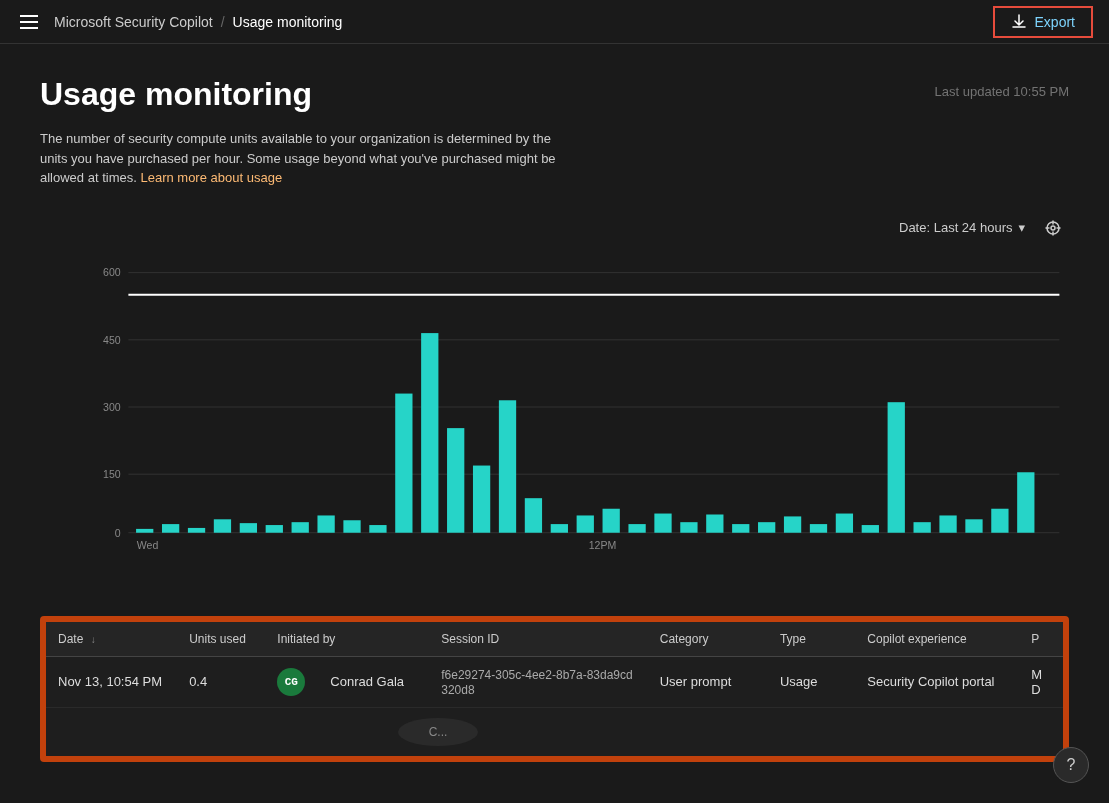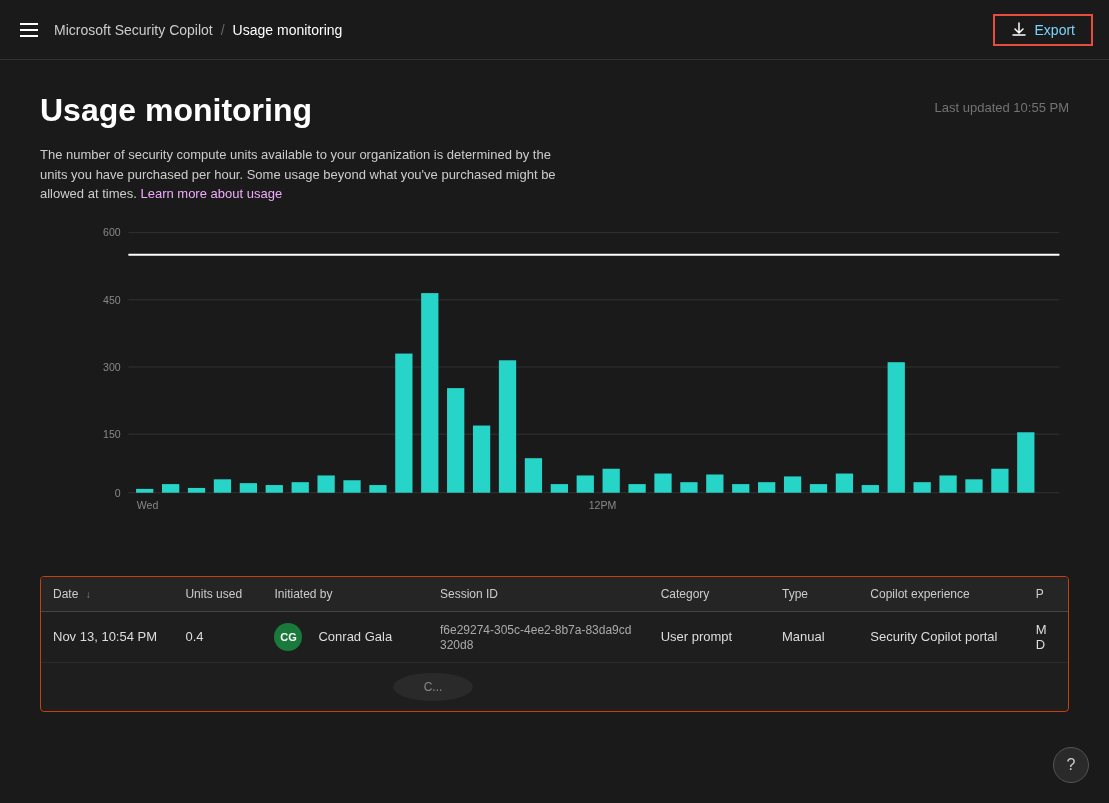--- a/index.html
+++ b/index.html
@@ -14,21 +14,21 @@
     }
 
     
     .header {
       background: #1a1a1a;
       border-bottom: 1px solid #333;
       display: flex;
       align-items: center;
       justify-content: space-between;
       padding: 0 16px;
-      height: 60px;
+      height: 44px;
     }
     .header-left {
       display: flex;
       align-items: center;
       gap: 12px;
     }
     .hamburger {
       display: flex;
       flex-direction: column;
       gap: 4px;
@@ -87,21 +87,21 @@
     }
 
     .description {
       font-size: 13px;
       color: #cccccc;
       max-width: 520px;
       line-height: 1.5;
       margin-bottom: 8px;
     }
     .description a {
-      color: #f0abfc;
+      color: #fdba74;
       text-decoration: none;
     }
 
     
     .filter-row {
       display: flex;
       justify-content: flex-end;
       align-items: center;
       gap: 12px;
       margin-top: 24px;
@@ -149,21 +149,21 @@
       fill: #888;
     }
     .grid-line {
       stroke: #333;
       stroke-width: 1;
     }
 
     
     .table-container {
       background: #1e1e1e;
-      border: 1px solid #c2410c;
+      border: 6px solid #c2410c;
       border-radius: 4px;
       overflow: hidden;
     }
     .data-table {
       width: 100%;
       border-collapse: collapse;
     }
     .data-table th {
       background: #252525;
       color: #cccccc;
@@ -191,22 +191,23 @@
       width: 28px;
       height: 28px;
       border-radius: 50%;
       background: #1a7a3c;
       display: inline-flex;
       align-items: center;
       justify-content: center;
       font-size: 11px;
       font-weight: 600;
       color: #fff;
-      margin-right: 10px;
+      margin-right: 19px;
       vertical-align: middle;
+      font-family: Liberation Mono, monospace;
     }
     .avatar-row {
       display: flex;
       align-items: center;
       gap: 6px;
     }
     .session-id {
       font-size: 12px;
       color: #aaa;
       word-break: break-all;
@@ -267,20 +268,33 @@
       <h1 class="page-title">Usage monitoring</h1>
     </div>
     <span class="last-updated">Last updated 10:55 PM</span>
   </div>
 
   <p class="description">
     <span>The number of security compute units available to your organization is determined by the units you have purchased per hour. Some usage beyond what you've purchased might be allowed at times.</span>
     <a href="#">Learn more about usage</a>
   </p>
 
+  <div class="filter-row">
+    <button class="date-filter">
+      <span>Date: Last 24 hours</span>
+      <span>▾</span>
+    </button>
+    <button class="filter-icon-btn">
+      <svg width="20" height="20" viewBox="0 0 20 20" fill="none" xmlns="http://www.w3.org/2000/svg">
+        <circle cx="10" cy="10" r="2" stroke="#ccc" stroke-width="1.5"></circle>
+        <path d="M10 3v3M10 14v3M3 10h3M14 10h3" stroke="#ccc" stroke-width="1.5" stroke-linecap="round"></path>
+        <circle cx="10" cy="10" r="6" stroke="#ccc" stroke-width="1.5" fill="none"></circle>
+      </svg>
+    </button>
+  </div>
 
   <div class="chart-container">
     <svg class="chart-svg" viewBox="0 0 1020 300" xmlns="http://www.w3.org/2000/svg">
 
       <text class="y-axis-label" x="32" y="14" text-anchor="end" fill="#888" font-size="11">600</text>
       <line class="grid-line" x1="40" y1="10" x2="1010" y2="10" stroke="#333" stroke-width="1"></line>
 
       <text class="y-axis-label" x="32" y="84" text-anchor="end" fill="#888" font-size="11">450</text>
       <line class="grid-line" x1="40" y1="80" x2="1010" y2="80" stroke="#333" stroke-width="1"></line>
 
@@ -408,21 +422,21 @@
           <td>
             <div class="avatar-row">
               <span class="avatar">CG</span>
               <span>Conrad Gala</span>
             </div>
           </td>
           <td>
             <span class="session-id">f6e29274-305c-4ee2-8b7a-83da9cd320d8</span>
           </td>
           <td>User prompt</td>
-          <td>Manual</td>
+          <td>Usage</td>
           <td>Security Copilot portal</td>
           <td>M D</td>
         </tr>
         <tr>
           <td colspan="8" style="height:30px; border-bottom:none;">
             <div style="width:80px; height:28px; background:#2a2a2a; border-radius:50%; display:inline-flex; align-items:center; justify-content:center; margin-left:340px;">
               <span style="color:#888; font-size:12px;">C...</span>
             </div>
           </td>
         </tr>

